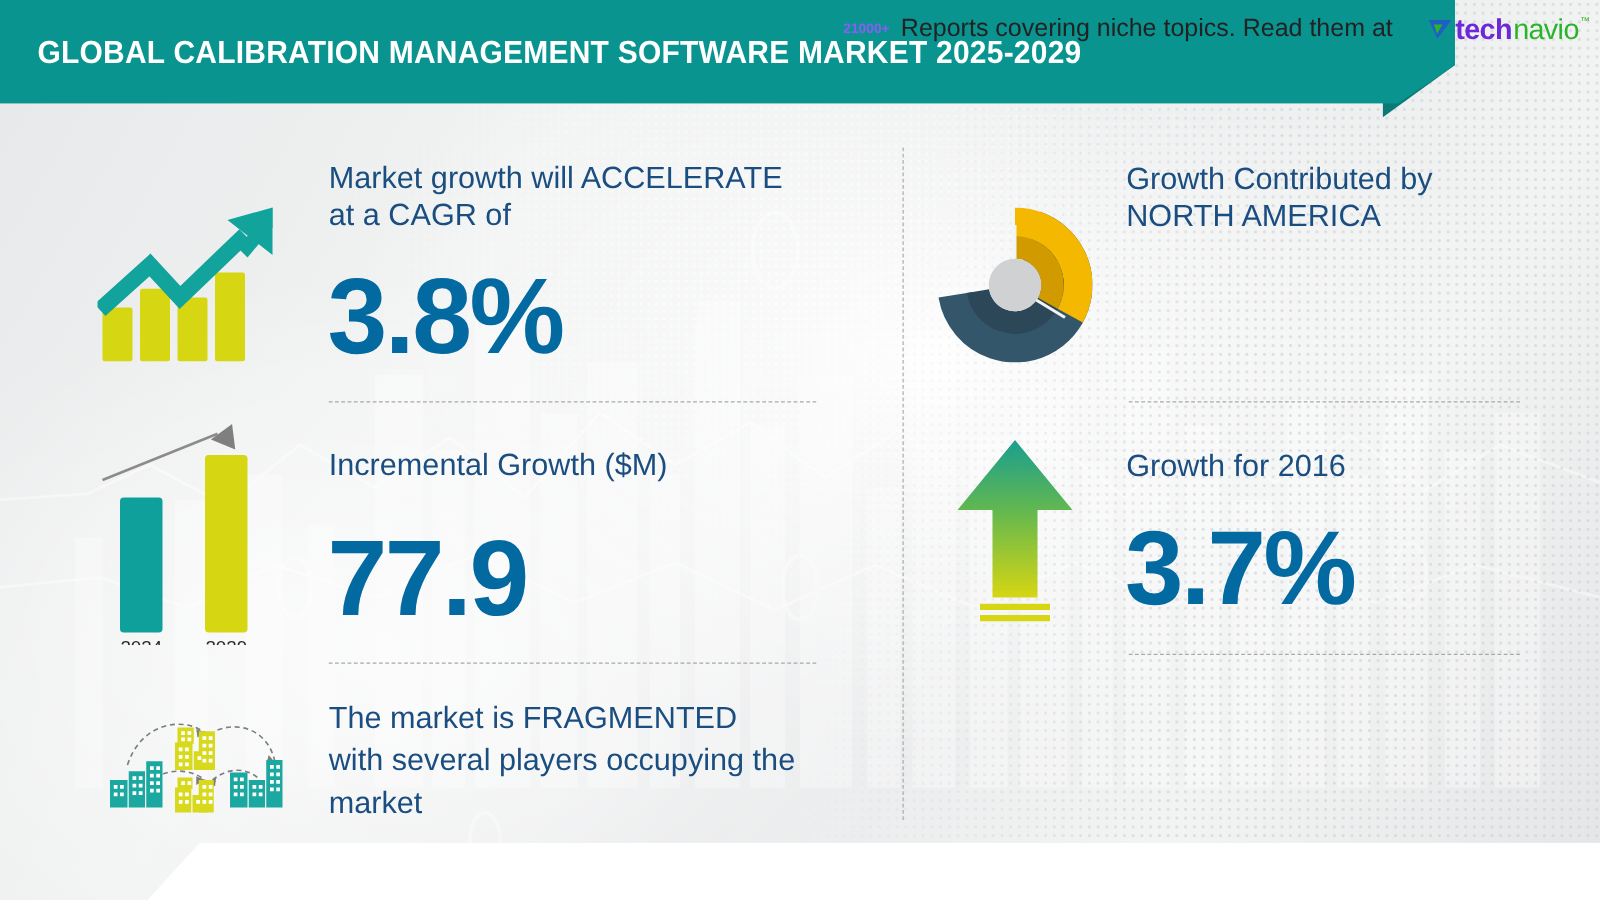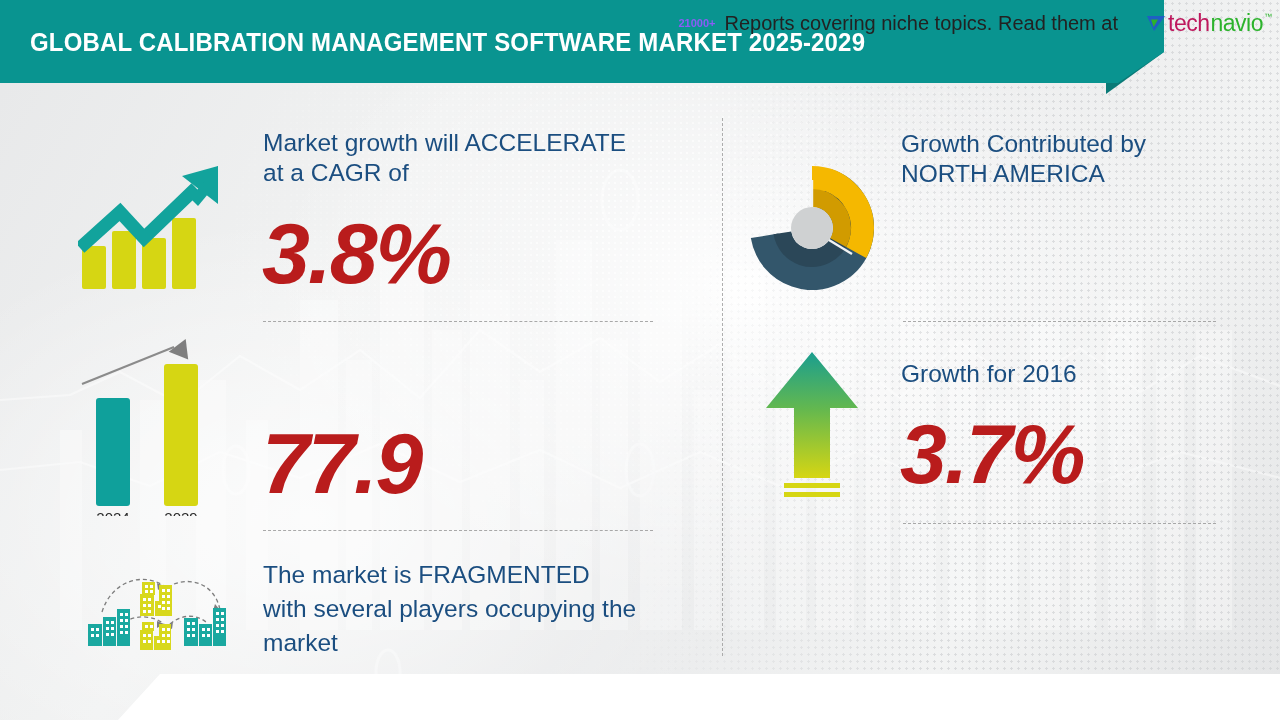--- a/index.html
+++ b/index.html
@@ -66,26 +66,25 @@
   .lead {
     position: absolute;
     color: #1b4e80;
     font-size: 24.5px;
     line-height: 30px;
     font-family: "Liberation Sans", sans-serif;
   }
   .lead b { font-weight: normal; }
   .bignum {
     position: absolute;
-    color: #b91c1c;
+    color: #0369a1;
     font-weight: bold;
     letter-spacing: -2px;
     line-height: 1;
     font-family: "Liberation Sans", sans-serif;
-    font-style: italic;
   }
 
   
   .hdiv {
     position: absolute; height: 0;
     border-top: 1.5px dashed #9b9b9b;
     opacity: 0.85;
   }
   .vdiv {
     position: absolute; width: 0;
@@ -106,21 +105,21 @@
     z-index: 5;
   }
   #footer-inner {
     position: absolute; right: 8px; top: 0; height: 46px;
     display: flex; align-items: center; gap: 9px;
     z-index: 6;
   }
   #footer-count { font-size: 11px; font-weight: bold; color: #8b5cf6; }
   #footer-text { font-size: 20px; color: #222222; }
   #logo-wrap { display: flex; align-items: baseline; gap: 1px; margin-left: 18px; }
-  #logo-tech { font-size: 23px; font-weight: normal; color: #be185d; letter-spacing: -0.5px; }
+  #logo-tech { font-size: 23px; font-weight: bold; color: #6d28d9; letter-spacing: -0.5px; }
   #logo-navio { font-size: 23px; font-weight: normal; color: #2cb32c; letter-spacing: -0.5px; }
   #logo-tm { font-size: 8px; color: #2cb32c; position: relative; top: -12px; }
 </style>
 </head>
 <body>
 
 <div id="stage">
 
   <div class="bg-layer bg-grad"></div>
 
@@ -206,20 +205,21 @@
     <rect x="26" y="62" width="34" height="108" rx="3" fill="#0fa09b"></rect>
     <rect x="94" y="28" width="34" height="142" rx="3" fill="#d6d613"></rect>
     <g stroke="#8b8b8b" stroke-width="2" fill="none">
       <path d="M12 48 L104 11"></path>
     </g>
     <path d="M112 2 L101 20 L122 20 Z" fill="#7f7f7f" transform="rotate(22 111 12)"></path>
     <text x="43" y="187" font-family="Liberation Sans, sans-serif" font-size="15" fill="#2a2a2a" text-anchor="middle">2024</text>
     <text x="111" y="187" font-family="Liberation Sans, sans-serif" font-size="15" fill="#2a2a2a" text-anchor="middle">2029</text>
   </svg>
 
+  <div class="lead" style="left:263px; top:358px; width:400px;">Incremental Growth ($M)</div>
 
   <div class="bignum" style="left:262px; top:420px; font-size:86px;">77.9</div>
 
   <svg class="icon" style="left:78px; top:560px;" width="160" height="92" viewBox="0 0 160 92" aria-hidden="true">
     <g stroke="#7d7d7d" stroke-width="1.3" fill="none" stroke-dasharray="4 3">
       <path d="M24 52 C34 20, 66 12, 86 26"></path>
       <path d="M96 24 C118 16, 138 28, 142 50"></path>
       <path d="M46 62 C60 54, 76 56, 86 64"></path>
       <path d="M92 64 C104 54, 118 54, 128 62"></path>
     </g>

